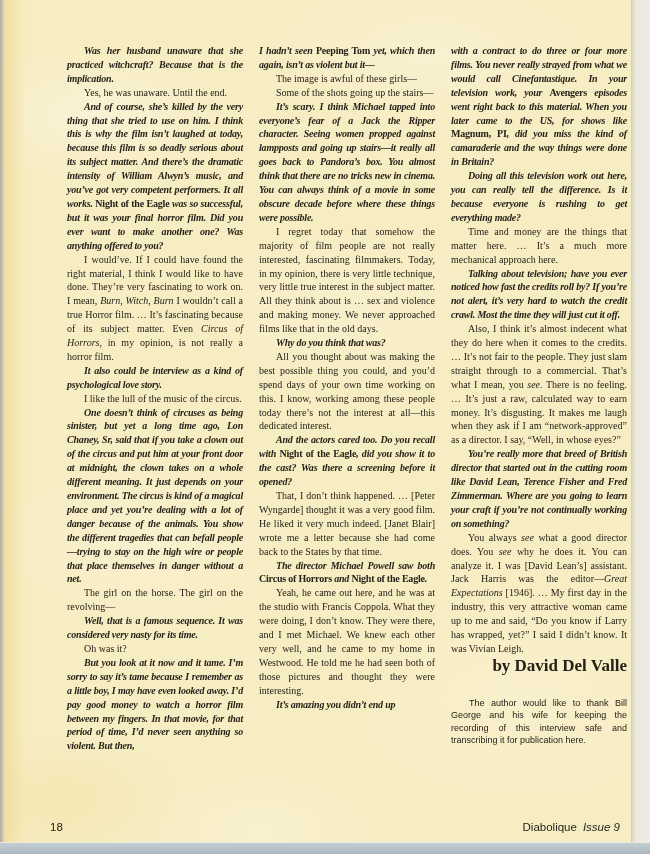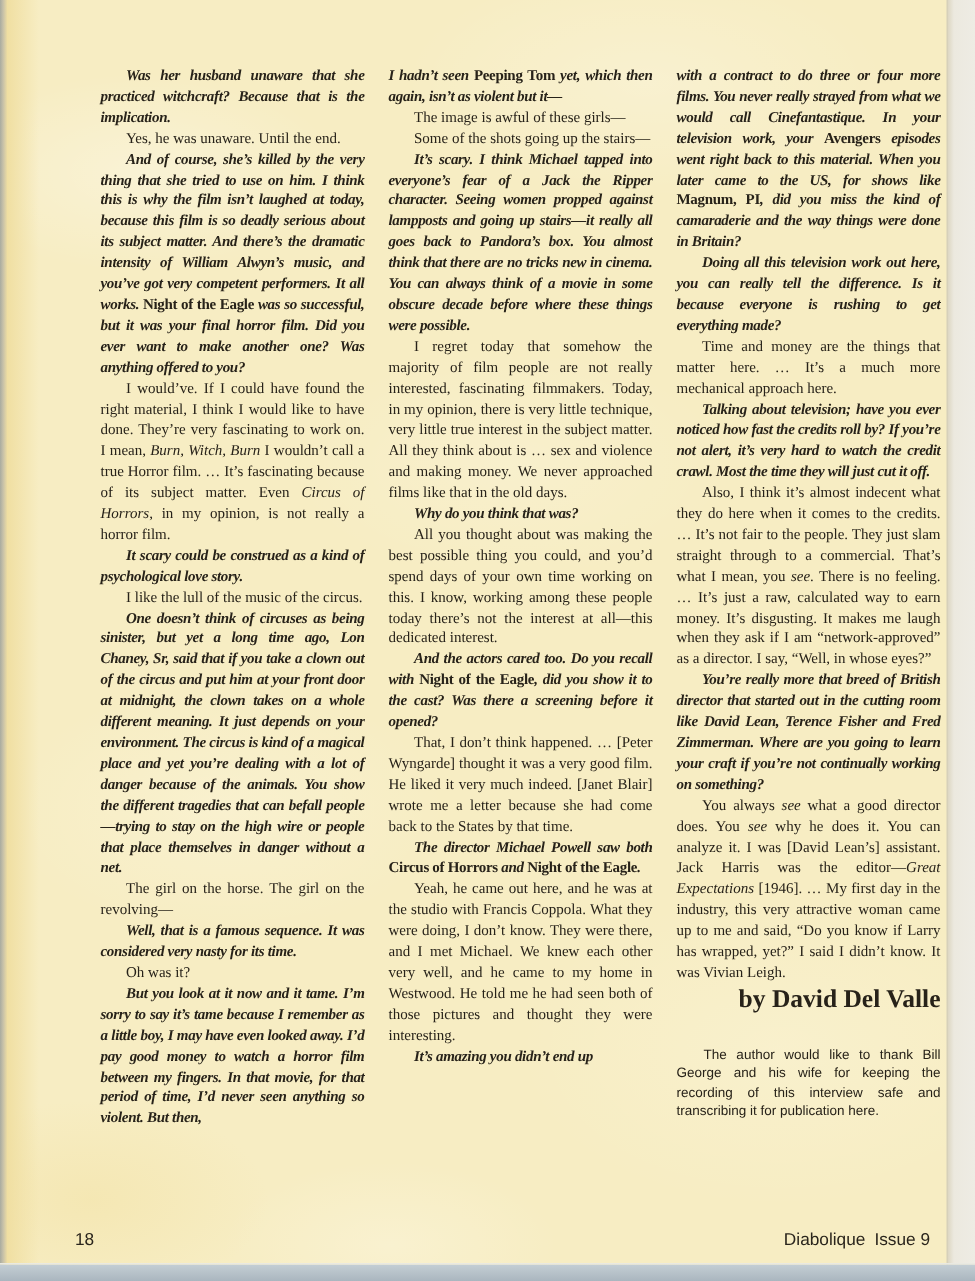--- a/index.html
+++ b/index.html
@@ -58,38 +58,38 @@
   .ack {
     margin: 24px 0 0; text-align: justify; text-indent: 18px;
     font-family: "Liberation Sans", sans-serif;
     font-size: 9px; line-height: 12.5px; letter-spacing: 0;
   }
   .footer {
     position: absolute; left: 50px; right: 30px; top: 821px; height: 16px;
     display: flex; justify-content: space-between; align-items: baseline;
     font-family: "Liberation Sans", sans-serif; font-size: 11.5px; color: #2a251c;
   }
-  .issue { margin-left: 6px; }
+  .issue { font-style: italic; margin-left: 6px; }
 </style>
 </head>
 <body>
 
 <div class="page">
   <div class="texture"></div>
   <div class="left-edge"></div>
   <div class="right-strip"></div>
   <div class="bottom-strip"></div>
 
   <div class="article">
     <div class="col">
         <p class="para question">Was her husband unaware that she practiced witchcraft? Because that is the implication.</p>
         <p class="para answer">Yes, he was unaware. Until the end.</p>
         <p class="para question">And of course, she’s killed by the very thing that she tried to use on him. I think this is why the film isn’t laughed at today, because this film is so deadly serious about its subject matter. And there’s the dramatic intensity of William Alwyn’s music, and you’ve got very competent performers. It all works. <span class="run-title">Night of the Eagle</span> was so successful, but it was your final horror film. Did you ever want to make another one? Was anything offered to you?</p>
         <p class="para answer">I would’ve. If I could have found the right material, I think I would like to have done. They’re very fascinating to work on. I mean, <span class="run-title">Burn, Witch, Burn</span> I wouldn’t call a true Horror film. … It’s fascinating because of its subject matter. Even <span class="run-title">Circus of Horrors</span>, in my opinion, is not really a horror film.</p>
-        <p class="para question">It scary could be construed as a kind of psychological love story.</p>
+        <p class="para question">It also could be interview as a kind of psychological love story.</p>
         <p class="para answer">I like the lull of the music of the circus.</p>
         <p class="para question">One doesn’t think of circuses as being sinister, but yet a long time ago, Lon Chaney, Sr, said that if you take a clown out of the circus and put him at your front door at midnight, the clown takes on a whole different meaning. It just depends on your environment. The circus is kind of a magical place and yet you’re dealing with a lot of danger because of the animals. You show the different tragedies that can befall people—trying to stay on the high wire or people that place themselves in danger without a net.</p>
         <p class="para answer">The girl on the horse. The girl on the revolving—</p>
         <p class="para question">Well, that is a famous sequence. It was considered very nasty for its time.</p>
         <p class="para answer">Oh was it?</p>
         <p class="para question">But you look at it now and it tame. I’m sorry to say it’s tame because I remember as a little boy, I may have even looked away. I’d pay good money to watch a horror film between my fingers. In that movie, for that period of time, I’d never seen anything so violent. But then,</p>
       </div>
     <div class="col">
         <p class="para question flush">I hadn’t seen <span class="run-title">Peeping Tom</span> yet, which then again, isn’t as violent but it—</p>
         <p class="para answer">The image is awful of these girls—</p>

